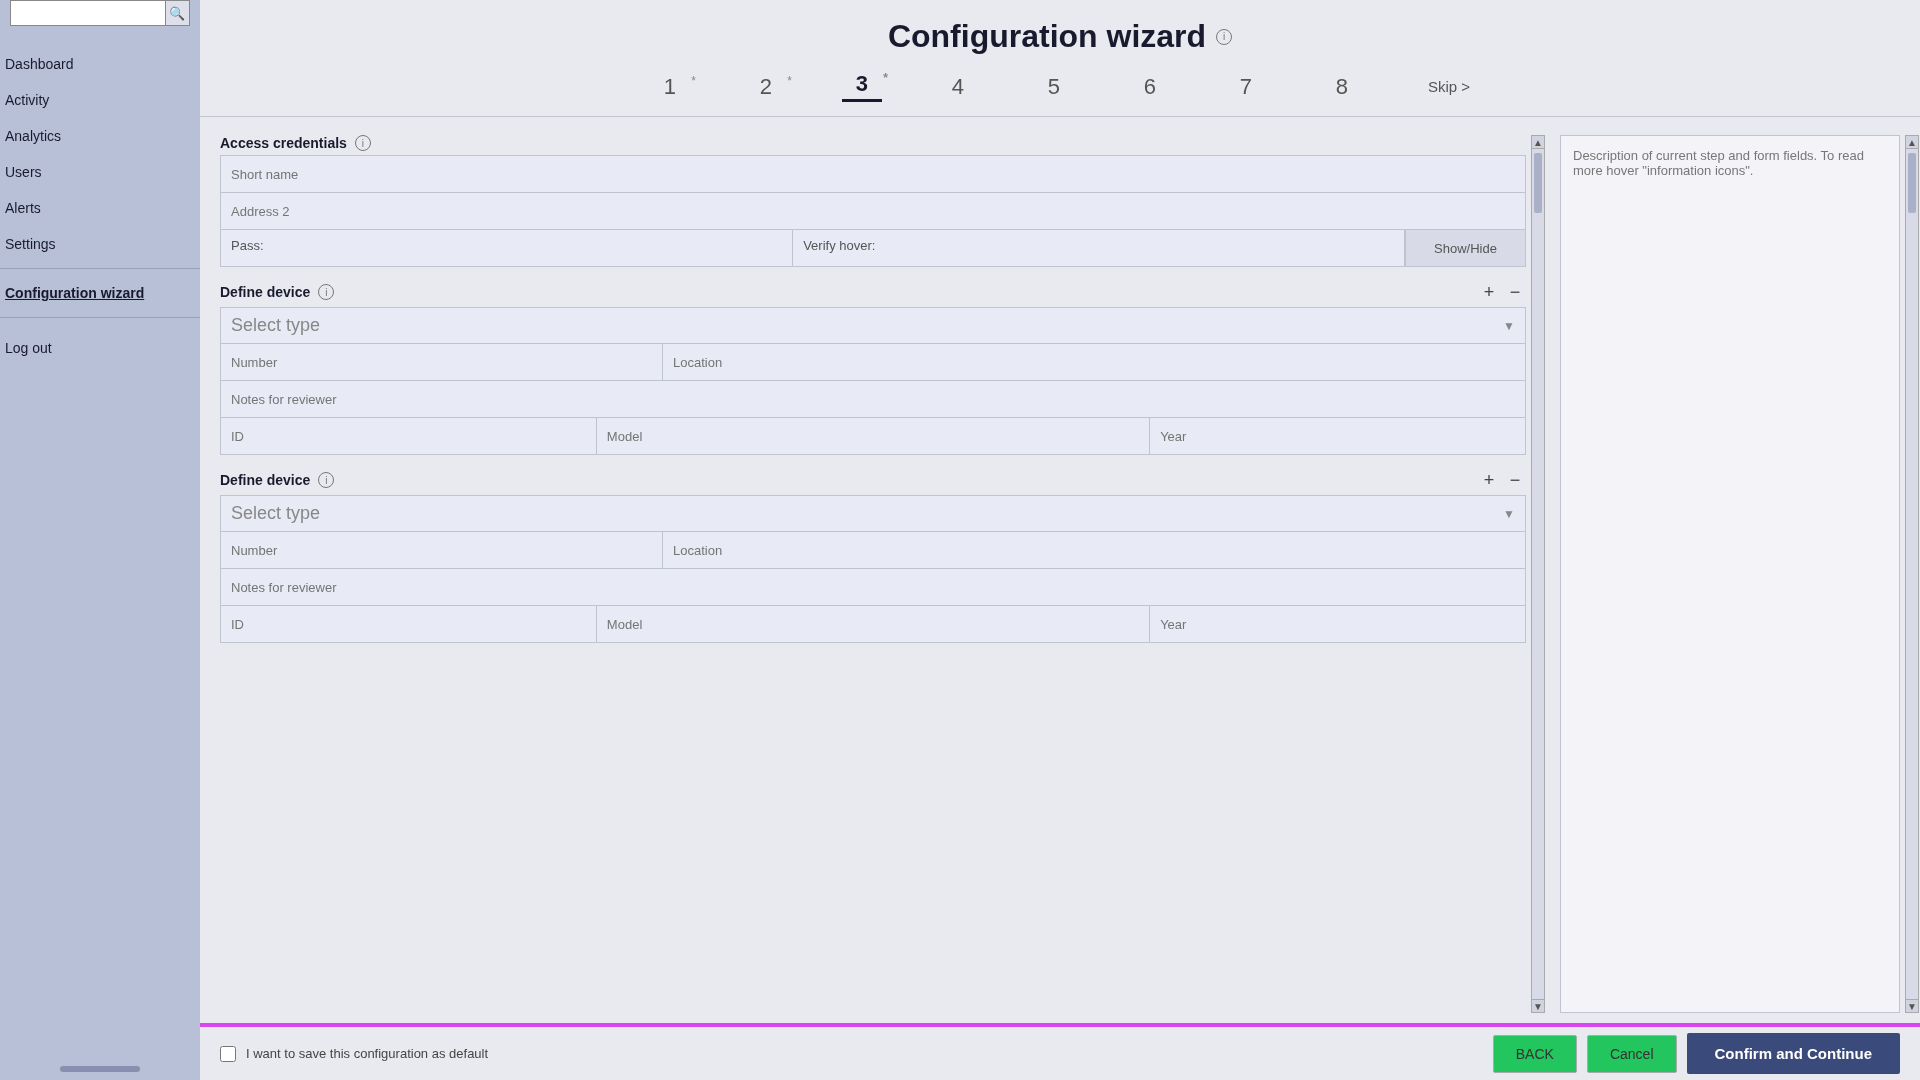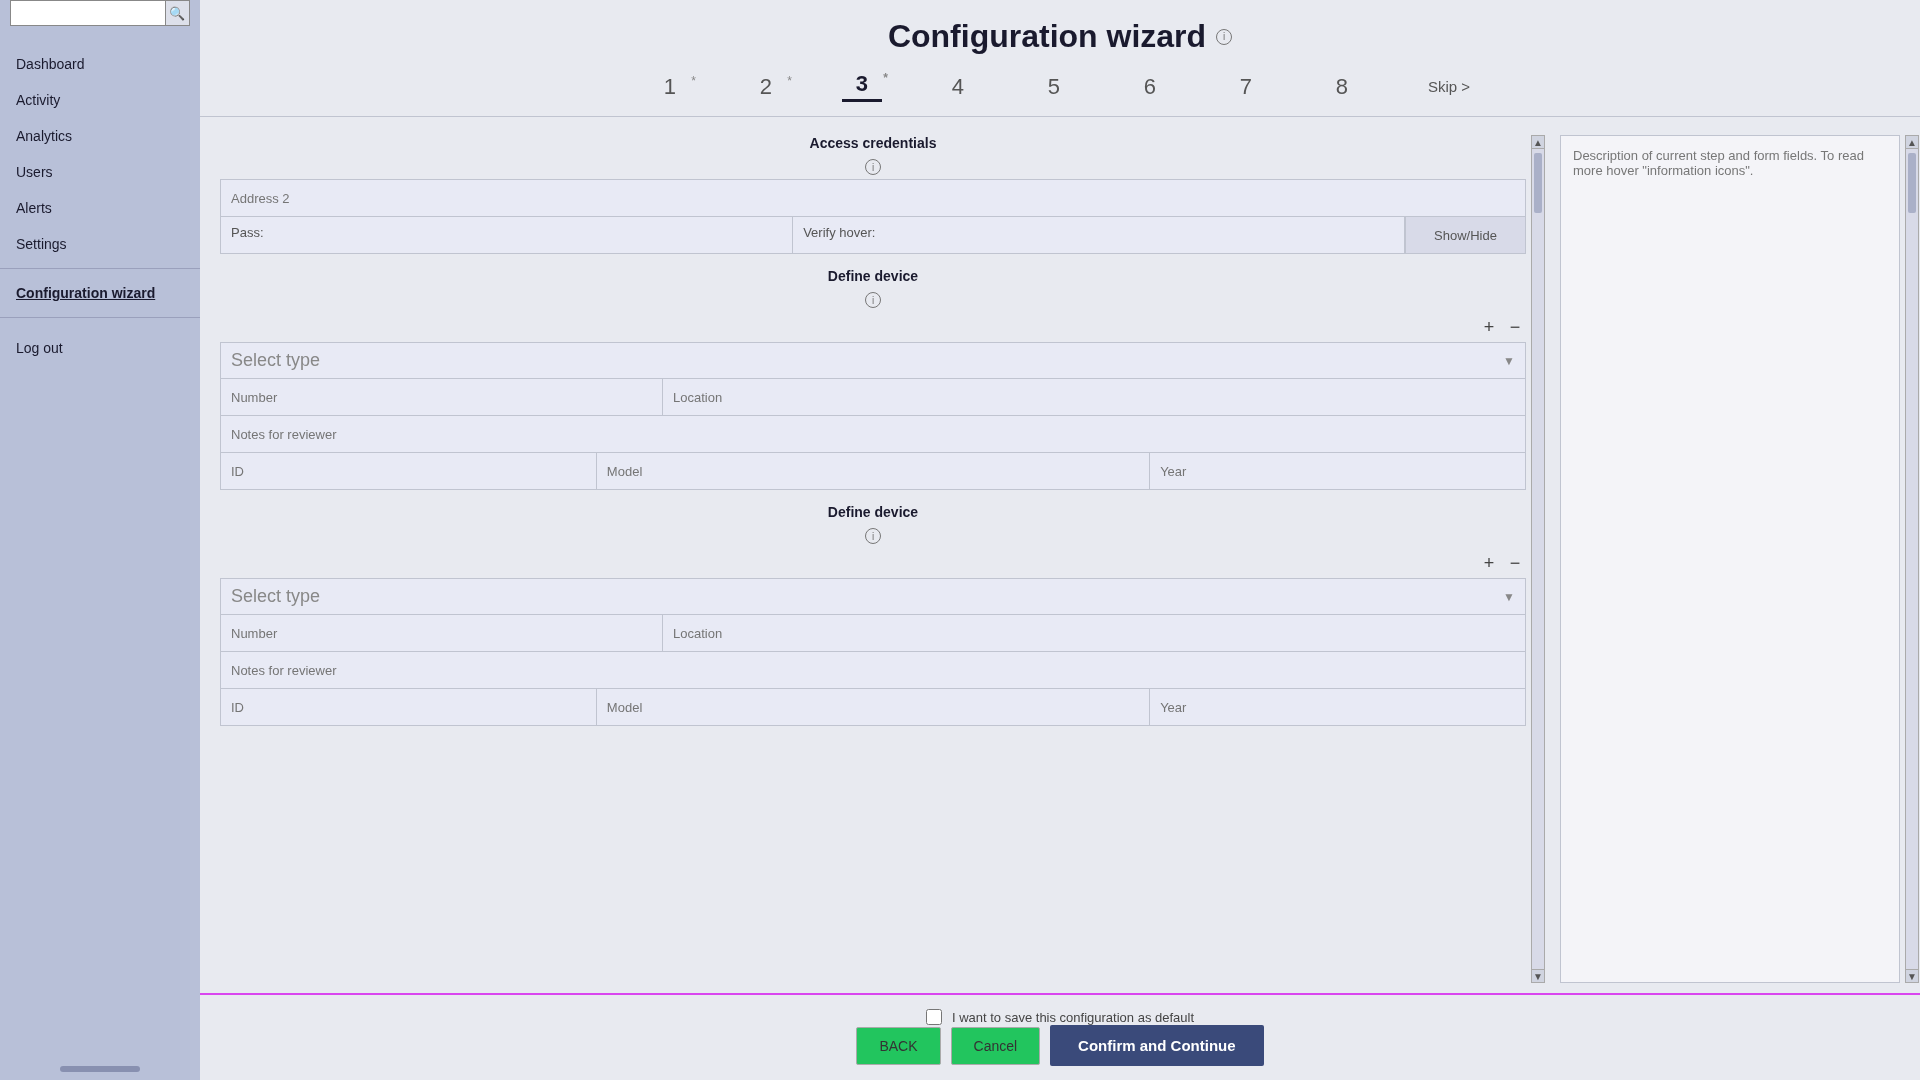--- a/index.html
+++ b/index.html
@@ -55,21 +55,21 @@
       cursor: pointer;
       font-size: 13px;
       color: #555;
     }
     .sidebar-nav {
       display: flex;
       flex-direction: column;
       margin-top: 8px;
     }
     .sidebar-item {
-      padding: 10px 16px;
+      padding: 10px 5px;
       font-size: 14px;
       color: #1a1a2e;
       cursor: pointer;
       text-decoration: none;
       display: block;
     }
     .sidebar-item.active {
       font-weight: bold;
       text-decoration: underline;
     }
@@ -222,21 +222,20 @@
       background: #aab0c8;
       border-radius: 2px;
     }
 
     
     .section-header {
       display: flex;
       align-items: center;
       gap: 8px;
       margin-bottom: 4px;
-      flex-direction: column;
     }
     .section-title {
       font-size: 14px;
       font-weight: bold;
       color: #1a1a2e;
     }
     .info-icon {
       width: 16px;
       height: 16px;
       border-radius: 50%;
@@ -349,27 +348,26 @@
       width: 16px;
       display: flex;
       flex-direction: column;
       align-items: center;
       margin-left: 4px;
     }
 
     
     #footer {
       background: #e8eaf0;
-      border-top: 2px solid #d946ef;
-      padding: 14px 20px;
+      border-top: 4px solid #d946ef;
+      padding: 6px 20px;
       display: flex;
       align-items: center;
       justify-content: flex-end;
       gap: 0;
-      flex-direction: column;
     }
     .footer-left {
       flex: 1;
       display: flex;
       align-items: center;
       gap: 10px;
     }
     .footer-checkbox {
       width: 16px;
       height: 16px;
@@ -473,20 +471,23 @@
 
     <div id="left-panel">
       <div id="form-panel">
 
         <div class="form-section">
           <div class="section-header">
             <span class="section-title">Access credentials</span>
             <div class="info-icon">i</div>
           </div>
           <div class="field-row">
+            <input class="field-input" type="text" placeholder="Short name" style="">
+          </div>
+          <div class="field-row">
             <input class="field-input" type="text" placeholder="Address 2" style="">
           </div>
           <div class="field-row">
             <span class="field-input" style="flex:0 0 auto;width:auto;color:#555;">Pass:</span>
             <input class="field-input" type="password" style="flex: 1 1 0%;">
             <div class="field-separator"></div>
             <span class="field-input" style="flex:0 0 auto;width:auto;color:#555;">Verify hover:</span>
             <input class="field-input" type="password" style="flex: 1 1 0%;">
             <div class="field-separator"></div>
             <button class="show-hide-btn">Show/Hide</button>

